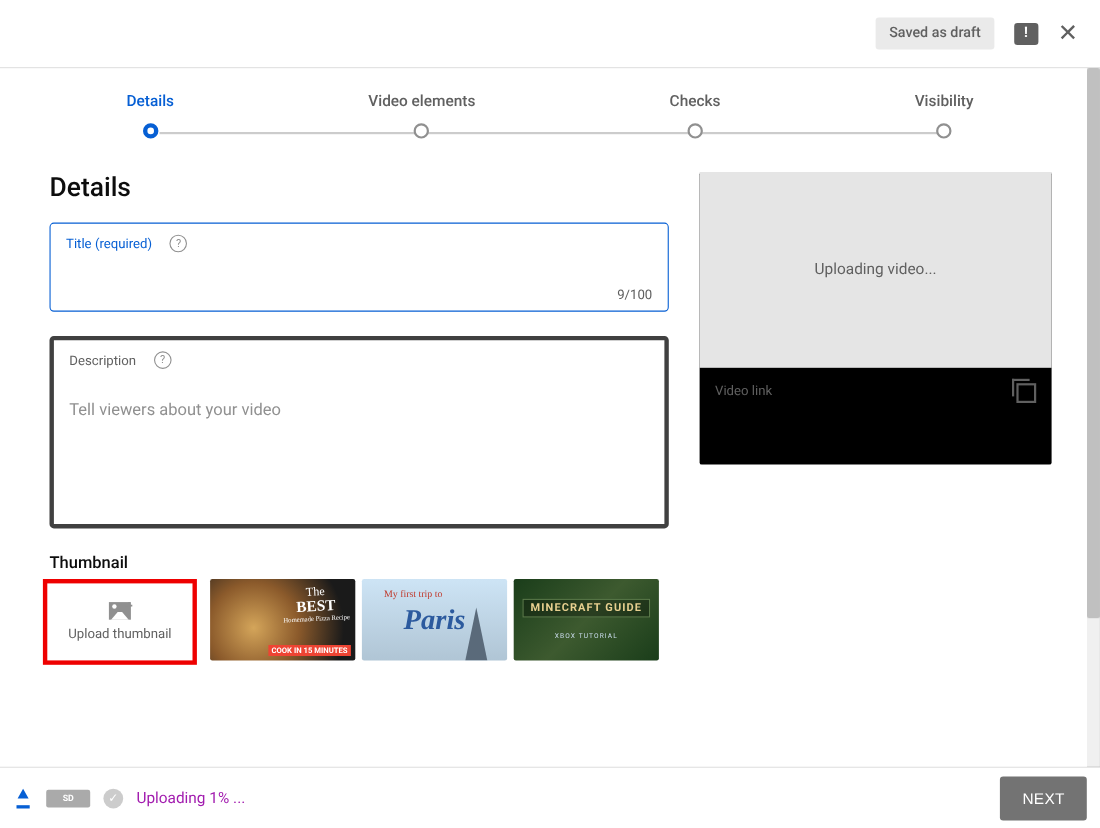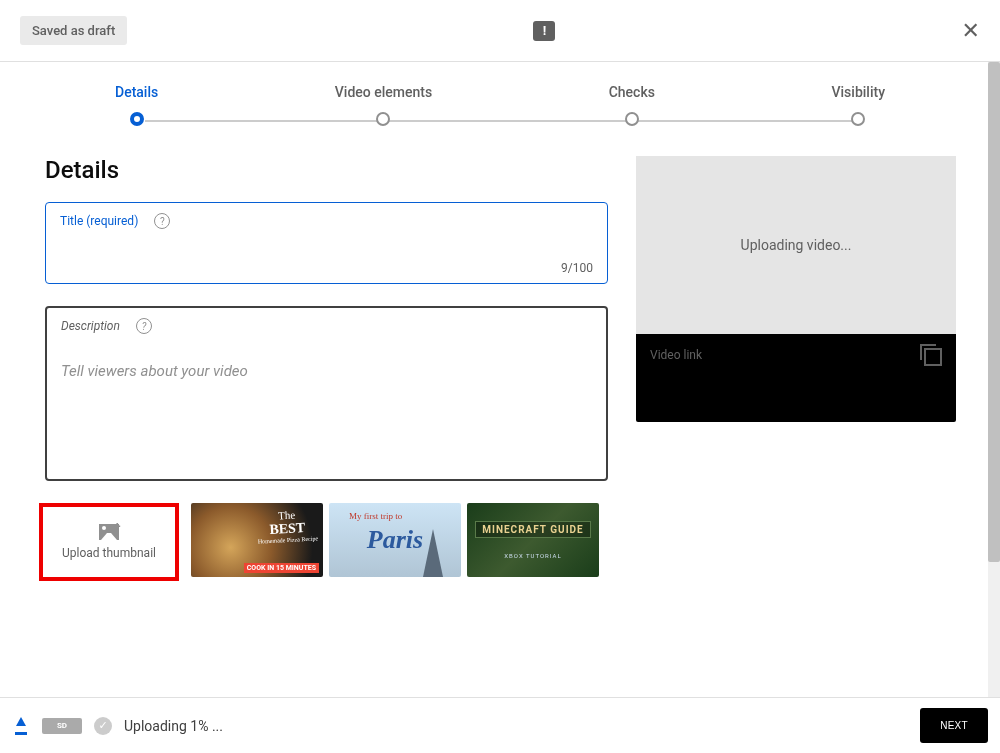--- a/index.html
+++ b/index.html
@@ -9,21 +9,21 @@
   color: #0d0d0d;
   width: 1000px;
   height: 753px;
   overflow: hidden;
   position: relative;
 }
 .header {
   height: 62px;
   display: flex;
   align-items: center;
-  justify-content: space-between;
+  justify-content: flex-end;
   padding: 0 20px;
   border-bottom: 1px solid #e0e0e0;
   gap: 18px;
 }
 .draft-badge {
   background: #eaeaea;
   color: #606060;
   font-size: 13px;
   font-weight: 500;
   padding: 7px 12px;
@@ -110,23 +110,22 @@
   color: #0d0d0d;
 }
 .field {
   border: 1px solid #065fd4;
   border-radius: 4px;
   padding: 10px 14px 30px 14px;
   position: relative;
   margin-bottom: 22px;
 }
 .field.desc {
-  border: 2px solid #404040;
+  border: 4px solid #404040;
   min-height: 175px;
-  font-style: italic;
 }
 .field-label {
   display: flex;
   align-items: center;
   gap: 16px;
   font-size: 12px;
   color: #065fd4;
 }
 .field.desc .field-label { color: #606060; }
 .help-circle {
@@ -280,28 +279,28 @@
   align-items: center;
   padding: 0 12px;
   gap: 12px;
 }
 .foot-icon { color:#606060; display:flex; align-items:center; justify-content:center;}
 .upload-icon-f { width:18px; height:18px; position:relative;}
 .upload-icon-f::before{content:'';position:absolute;left:3px;bottom:0;width:12px;height:3px;background:#065fd4;}
 .upload-icon-f::after{content:'';position:absolute;left:4px;top:0;border-left:5px solid transparent;border-right:5px solid transparent;border-bottom:9px solid #065fd4;}
 .sd-badge{width:40px;height:16px;background:#aaa;border-radius:2px;font-size:8px;color:#fff;display:flex;align-items:center;justify-content:center;font-weight:bold;}
 .check-circle{width:18px;height:18px;border-radius:50%;background:#ccc;display:flex;align-items:center;justify-content:center;color:#fff;font-size:11px;}
-.upload-status { font-size: 14px; color: #404040; }
+.upload-status { font-size: 14px; color: #a21caf; }
 .next-btn {
   margin-left: auto;
-  background: #000000;
+  background: #737373;
   color: #fff;
   border: none;
   padding: 12px 20px;
-  font-size: 10px;
+  font-size: 14px;
   font-weight: 500;
   border-radius: 3px;
   cursor: pointer;
   letter-spacing: 0.3px;
 }
 </style>
 </head>
 <body>
 
 <div class="header">
@@ -344,20 +343,21 @@
     </div>
 
     <div class="field desc">
       <div class="field-label">
         <span>Description</span>
         <span class="help-circle">?</span>
       </div>
       <div class="field-placeholder">Tell viewers about your video</div>
     </div>
 
+    <div class="thumb-title">Thumbnail</div>
     <div class="thumb-row">
       <div class="upload-thumb">
         <div class="upload-thumb-inner">
           <div style="position:relative">
             <div class="img-icon"></div>
               <div class="img-plus">+</div>
           </div>
           <div class="upload-thumb-label">Upload thumbnail</div>
         </div>
       </div>

